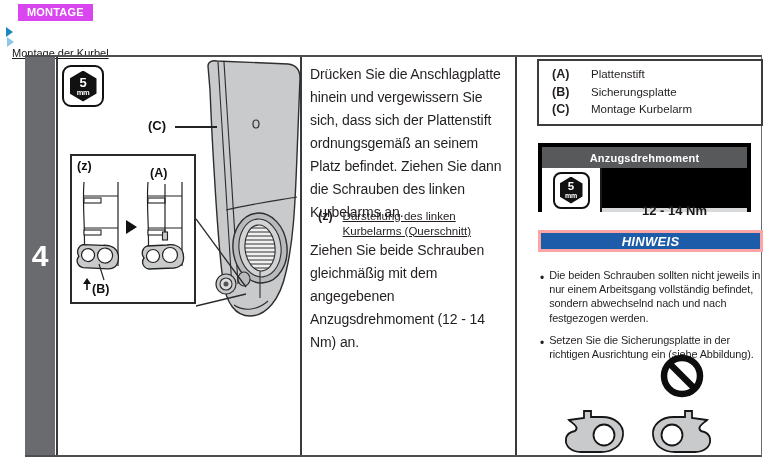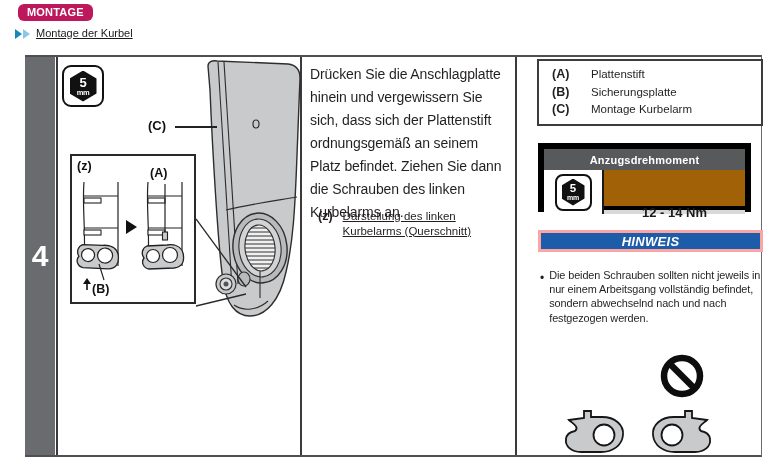--- a/index.html
+++ b/index.html
@@ -1,22 +1,22 @@
 <!DOCTYPE html>
 <html><head>
 <meta charset="utf-8">
 <style>
   * { margin:0; padding:0; box-sizing:border-box; }
   html,body { background:#ffffff; font-family:"Liberation Sans", sans-serif; color:#231f20; }
   .page { position:relative; width:770px; height:474px; background:#fff; overflow:hidden; }
 
   
-  .badge { position:absolute; left:18px; top:4px; background:#be185d; color:#fff;
-           font-size:11px; font-weight:bold; padding:2px 9px 3px; letter-spacing:.2px;border-radius:6px; }
-  .crumb { position:absolute; left:15px; top:27px; display:flex; align-items:flex-end; }
+  .badge { position:absolute; left:18px; top:4px; background:#d946ef; color:#fff;
+           font-size:11px; font-weight:bold; padding:2px 9px 3px; letter-spacing:.2px; }
+  .crumb { position:absolute; left:6px; top:27px; display:flex; align-items:flex-start;flex-direction:column; }
   .chev { width:7px; height:10px; clip-path:polygon(0 0,100% 50%,0 100%); }
   .chev1 { background:#1b87bc; }
   .chev2 { background:#8cc8e6; margin-left:1px; }
   .crumb a { color:#1a1a1a; font-size:11px; text-decoration:underline; margin-left:6px; }
 
   
   .content { position:absolute; left:25px; top:55px; width:737px; height:402px;
              border-top:2px solid #4e4f51; border-bottom:2px solid #4e4f51;
              border-right:1px solid #6a6b6e; }
   .stepbar { position:absolute; left:0; top:0; width:30px; height:398px; background:#6a6b6e;
@@ -61,21 +61,21 @@
   .note .nt { font-size:11.5px; line-height:14.5px; width:150px;text-decoration:underline; }
 
   
   .legend { position:absolute; left:512px; top:2px; width:226px; height:67px;
             border:2px solid #3c3c3e; padding:6px 0 0 13px; }
   .legend .row { display:flex; align-items:baseline; height:17.5px; }
   .legend .k { font-weight:bold; font-size:12.5px; width:31px; }
   .legend .v { font-size:11.5px;padding-left:8px; }
 
   .torque { position:absolute; left:513px; top:86px; width:213px; height:69px;
-            border:6px solid #000000; background:#a16207; }
+            border:4px solid #000000; background:#000000; }
   .torque .hdr { height:21px; background:#58595b; color:#fff; font-weight:bold; font-size:11px;
                  display:flex; align-items:center; justify-content:center; letter-spacing:.2px; }
   .torque .body { display:flex; height:44px; }
   .torque .cell-icon { width:60px; border-right:2px solid #1a1a1a; display:flex;
                        align-items:center; justify-content:center; background:#fff; }
   .torque .cell-val { flex:1; background:#d8d9da; display:flex; align-items:center;
                       justify-content:center; font-weight:bold; font-size:13px; color:#1a1a1a;margin-top:40px; }
 
   .hinweis-bar { position:absolute; left:513px; top:173px; width:225px; height:22px;
                  background:#1d5ca9; border:3px solid #fca5a5; color:#fff;
@@ -198,20 +198,21 @@
 
         <line x1="32" y1="124" x2="27" y2="108" stroke="#222" stroke-width="1.2"></line>
       </svg>
       <div class="dlabel lbl-z">(z)</div>
       <div class="dlabel lbl-a">(A)</div>
       <div class="dlabel lbl-b">(B)</div>
     </div>
 
     <div class="instr">
       <p class="p1">Drücken Sie die Anschlagplatte hinein und vergewissern Sie sich, dass sich der Plattenstift ordnungsgemäß an seinem Platz befindet. Ziehen Sie dann die Schrauben des linken Kurbelarms an.</p>
+      <p class="p2">Ziehen Sie beide Schrauben gleichmäßig mit dem angegebenen Anzugsdrehmoment (12 - 14 Nm) an.</p>
     </div>
     <div class="note">
       <span class="nk">(z)</span>
       <span class="nt">Darstellung des linken Kurbelarms (Querschnitt)</span>
     </div>
 
     <div class="legend">
       <div class="row">
         <span class="k">(A)</span>
         <span class="v">Plattenstift</span>
@@ -241,20 +242,24 @@
       </div>
     </div>
 
     <div class="hinweis-bar">HINWEIS</div>
 
     <div class="bullets">
       <div class="bullet">
         <span class="dot"></span>
         <span class="btxt">Die beiden Schrauben sollten nicht jeweils in nur einem Arbeitsgang vollständig befindet, sondern abwechselnd nach und nach festgezogen werden.</span>
       </div>
+      <div class="bullet">
+        <span class="dot"></span>
+        <span class="btxt">Setzen Sie die Sicherungsplatte in der richtigen Ausrichtung ein (siehe Abbildung).</span>
+      </div>
     </div>
 
     <svg class="plates-svg" width="200" height="102" viewBox="0 0 200 102">
 
       <g>
         <circle cx="130" cy="23" r="18" fill="none" stroke="#0d0d0d" stroke-width="6.5"></circle>
         <line x1="118" y1="11" x2="142" y2="35" stroke="#0d0d0d" stroke-width="6.5"></line>
       </g>
 
       <g transform="translate(9,54)">

